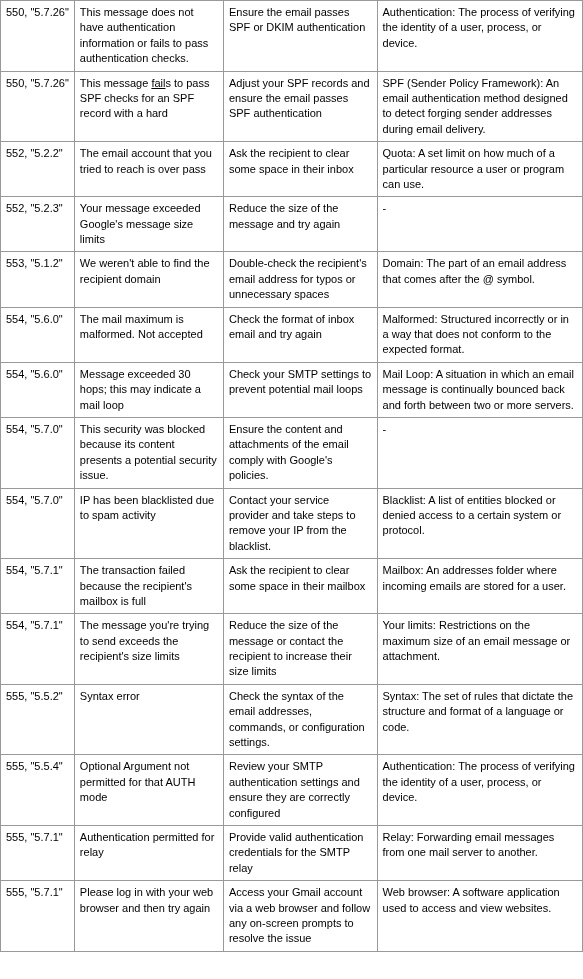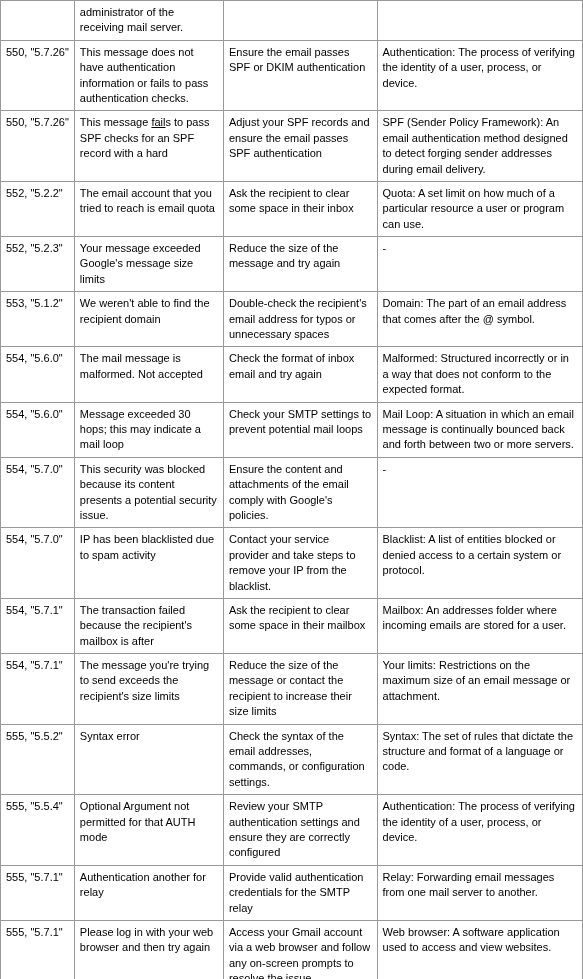--- a/index.html
+++ b/index.html
@@ -34,58 +34,52 @@
       width: 216px;
     }
     u { text-decoration: underline; }
   </style>
 </head>
 <body>
 
 <table>
   <tbody id="table-body">
       <tr>
-        <td class="col1"></td>
-        <td class="col2">administrator of the receiving mail server.</td>
-        <td class="col3"></td>
-        <td class="col4"></td>
-      </tr>
-      <tr>
         <td class="col1">550, "5.7.26"</td>
         <td class="col2">This message does not have authentication information or fails to pass authentication checks.</td>
         <td class="col3">Ensure the email passes SPF or DKIM authentication</td>
         <td class="col4">Authentication: The process of verifying the identity of a user, process, or device.</td>
       </tr>
       <tr>
         <td class="col1">550, "5.7.26"</td>
         <td class="col2">This message <u>fail</u>s to pass SPF checks for an SPF record with a hard </td>
         <td class="col3">Adjust your SPF records and ensure the email passes SPF authentication</td>
         <td class="col4">SPF (Sender Policy Framework): An email authentication method designed to detect forging sender addresses during email delivery.</td>
       </tr>
       <tr>
         <td class="col1">552, "5.2.2"</td>
-        <td class="col2">The email account that you tried to reach is email quota</td>
+        <td class="col2">The email account that you tried to reach is over pass</td>
         <td class="col3">Ask the recipient to clear some space in their inbox</td>
         <td class="col4">Quota: A set limit on how much of a particular resource a user or program can use.</td>
       </tr>
       <tr>
         <td class="col1">552, "5.2.3"</td>
         <td class="col2">Your message exceeded Google's message size limits</td>
         <td class="col3">Reduce the size of the message and try again</td>
         <td class="col4">-</td>
       </tr>
       <tr>
         <td class="col1">553, "5.1.2"</td>
         <td class="col2">We weren't able to find the recipient domain</td>
         <td class="col3">Double-check the recipient's email address for typos or unnecessary spaces</td>
         <td class="col4">Domain: The part of an email address that comes after the @ symbol.</td>
       </tr>
       <tr>
         <td class="col1">554, "5.6.0"</td>
-        <td class="col2">The mail message is malformed. Not accepted</td>
+        <td class="col2">The mail maximum is malformed. Not accepted</td>
         <td class="col3">Check the format of inbox email and try again</td>
         <td class="col4">Malformed: Structured incorrectly or in a way that does not conform to the expected format.</td>
       </tr>
       <tr>
         <td class="col1">554, "5.6.0"</td>
         <td class="col2">Message exceeded 30 hops; this may indicate a mail loop</td>
         <td class="col3">Check your SMTP settings to prevent potential mail loops</td>
         <td class="col4">Mail Loop: A situation in which an email message is continually bounced back and forth between two or more servers.</td>
       </tr>
       <tr>
@@ -95,21 +89,21 @@
         <td class="col4">-</td>
       </tr>
       <tr>
         <td class="col1">554, "5.7.0"</td>
         <td class="col2">IP has been blacklisted due to spam activity</td>
         <td class="col3">Contact your service provider and take steps to remove your IP from the blacklist.</td>
         <td class="col4">Blacklist: A list of entities blocked or denied access to a certain system or protocol.</td>
       </tr>
       <tr>
         <td class="col1">554, "5.7.1"</td>
-        <td class="col2">The transaction failed because the recipient's mailbox is after</td>
+        <td class="col2">The transaction failed because the recipient's mailbox is full</td>
         <td class="col3">Ask the recipient to clear some space in their mailbox</td>
         <td class="col4">Mailbox: An addresses folder where incoming emails are stored for a user.</td>
       </tr>
       <tr>
         <td class="col1">554, "5.7.1"</td>
         <td class="col2">The message you're trying to send exceeds the recipient's size limits</td>
         <td class="col3">Reduce the size of the message or contact the recipient to increase their size limits</td>
         <td class="col4">Your limits: Restrictions on the maximum size of an email message or attachment.</td>
       </tr>
       <tr>
@@ -119,21 +113,21 @@
         <td class="col4">Syntax: The set of rules that dictate the structure and format of a language or code.</td>
       </tr>
       <tr>
         <td class="col1">555, "5.5.4"</td>
         <td class="col2">Optional Argument not permitted for that AUTH mode</td>
         <td class="col3">Review your SMTP authentication settings and ensure they are correctly configured</td>
         <td class="col4">Authentication: The process of verifying the identity of a user, process, or device.</td>
       </tr>
       <tr>
         <td class="col1">555, "5.7.1"</td>
-        <td class="col2">Authentication another for relay</td>
+        <td class="col2">Authentication permitted for relay</td>
         <td class="col3">Provide valid authentication credentials for the SMTP relay</td>
         <td class="col4">Relay: Forwarding email messages from one mail server to another.</td>
       </tr>
       <tr>
         <td class="col1">555, "5.7.1"</td>
         <td class="col2">Please log in with your web browser and then try again</td>
         <td class="col3">Access your Gmail account via a web browser and follow any on-screen prompts to resolve the issue</td>
         <td class="col4">Web browser: A software application used to access and view websites.</td>
       </tr>
     </tbody>

